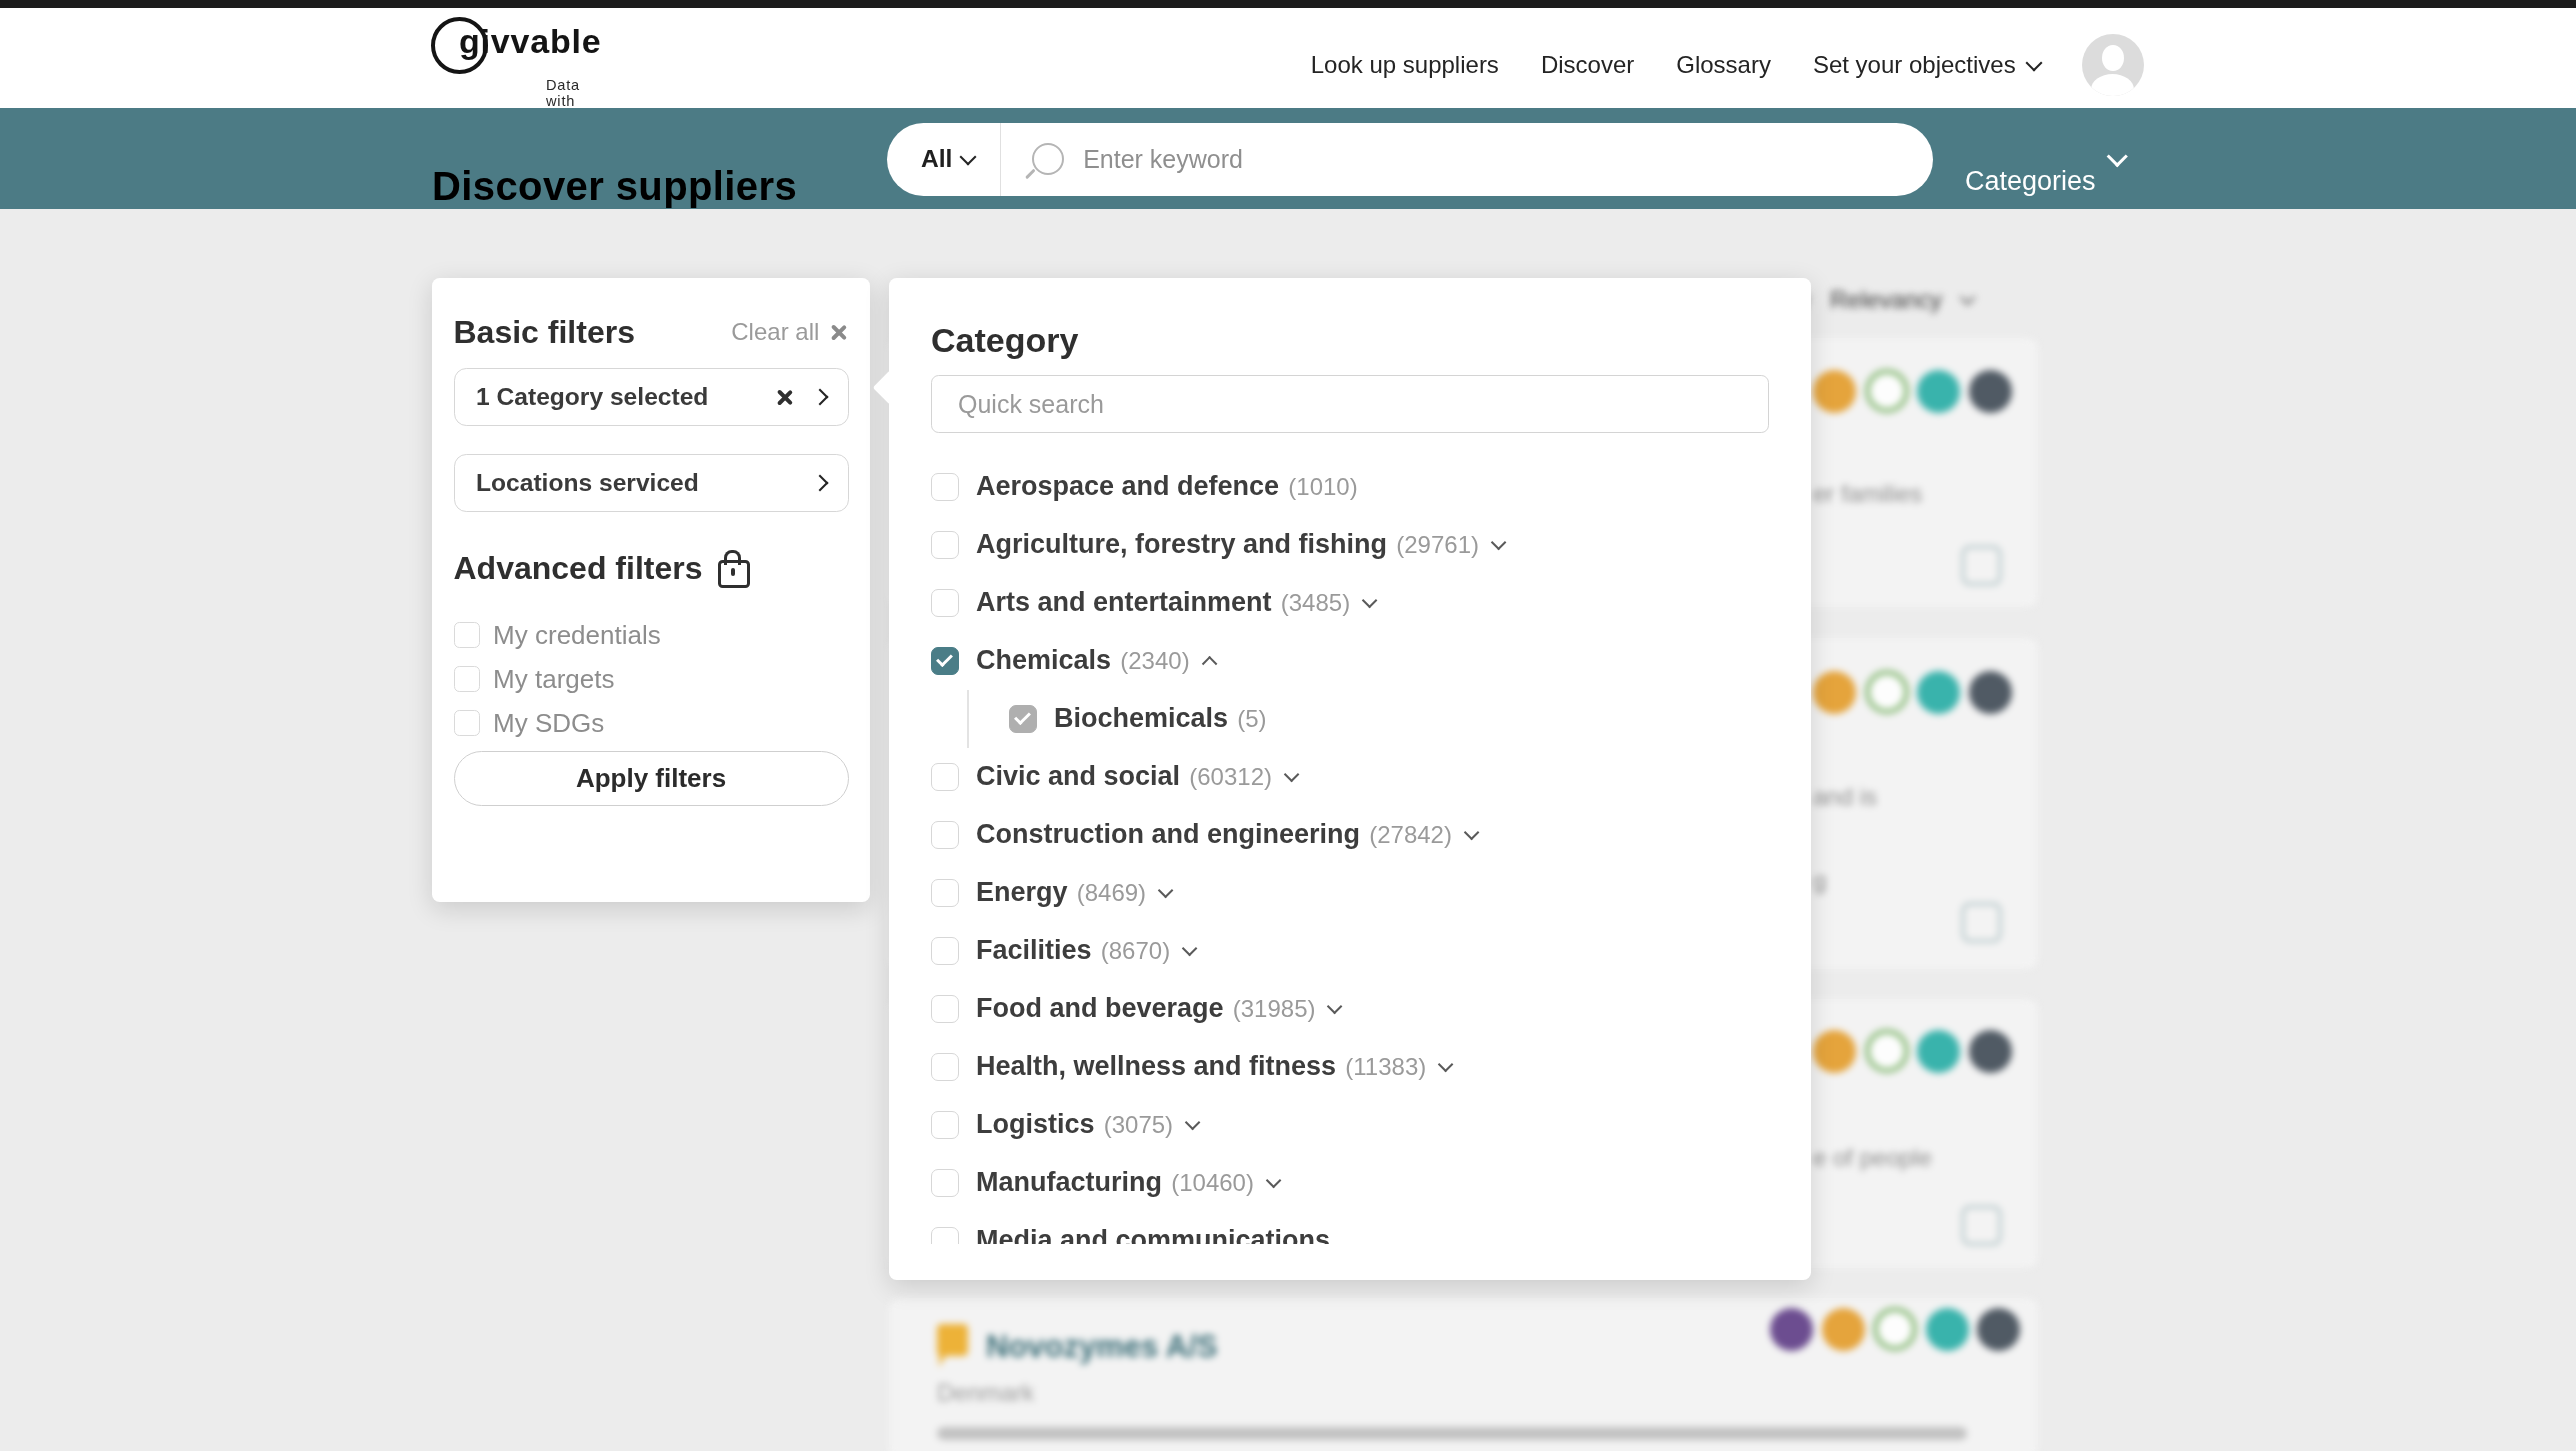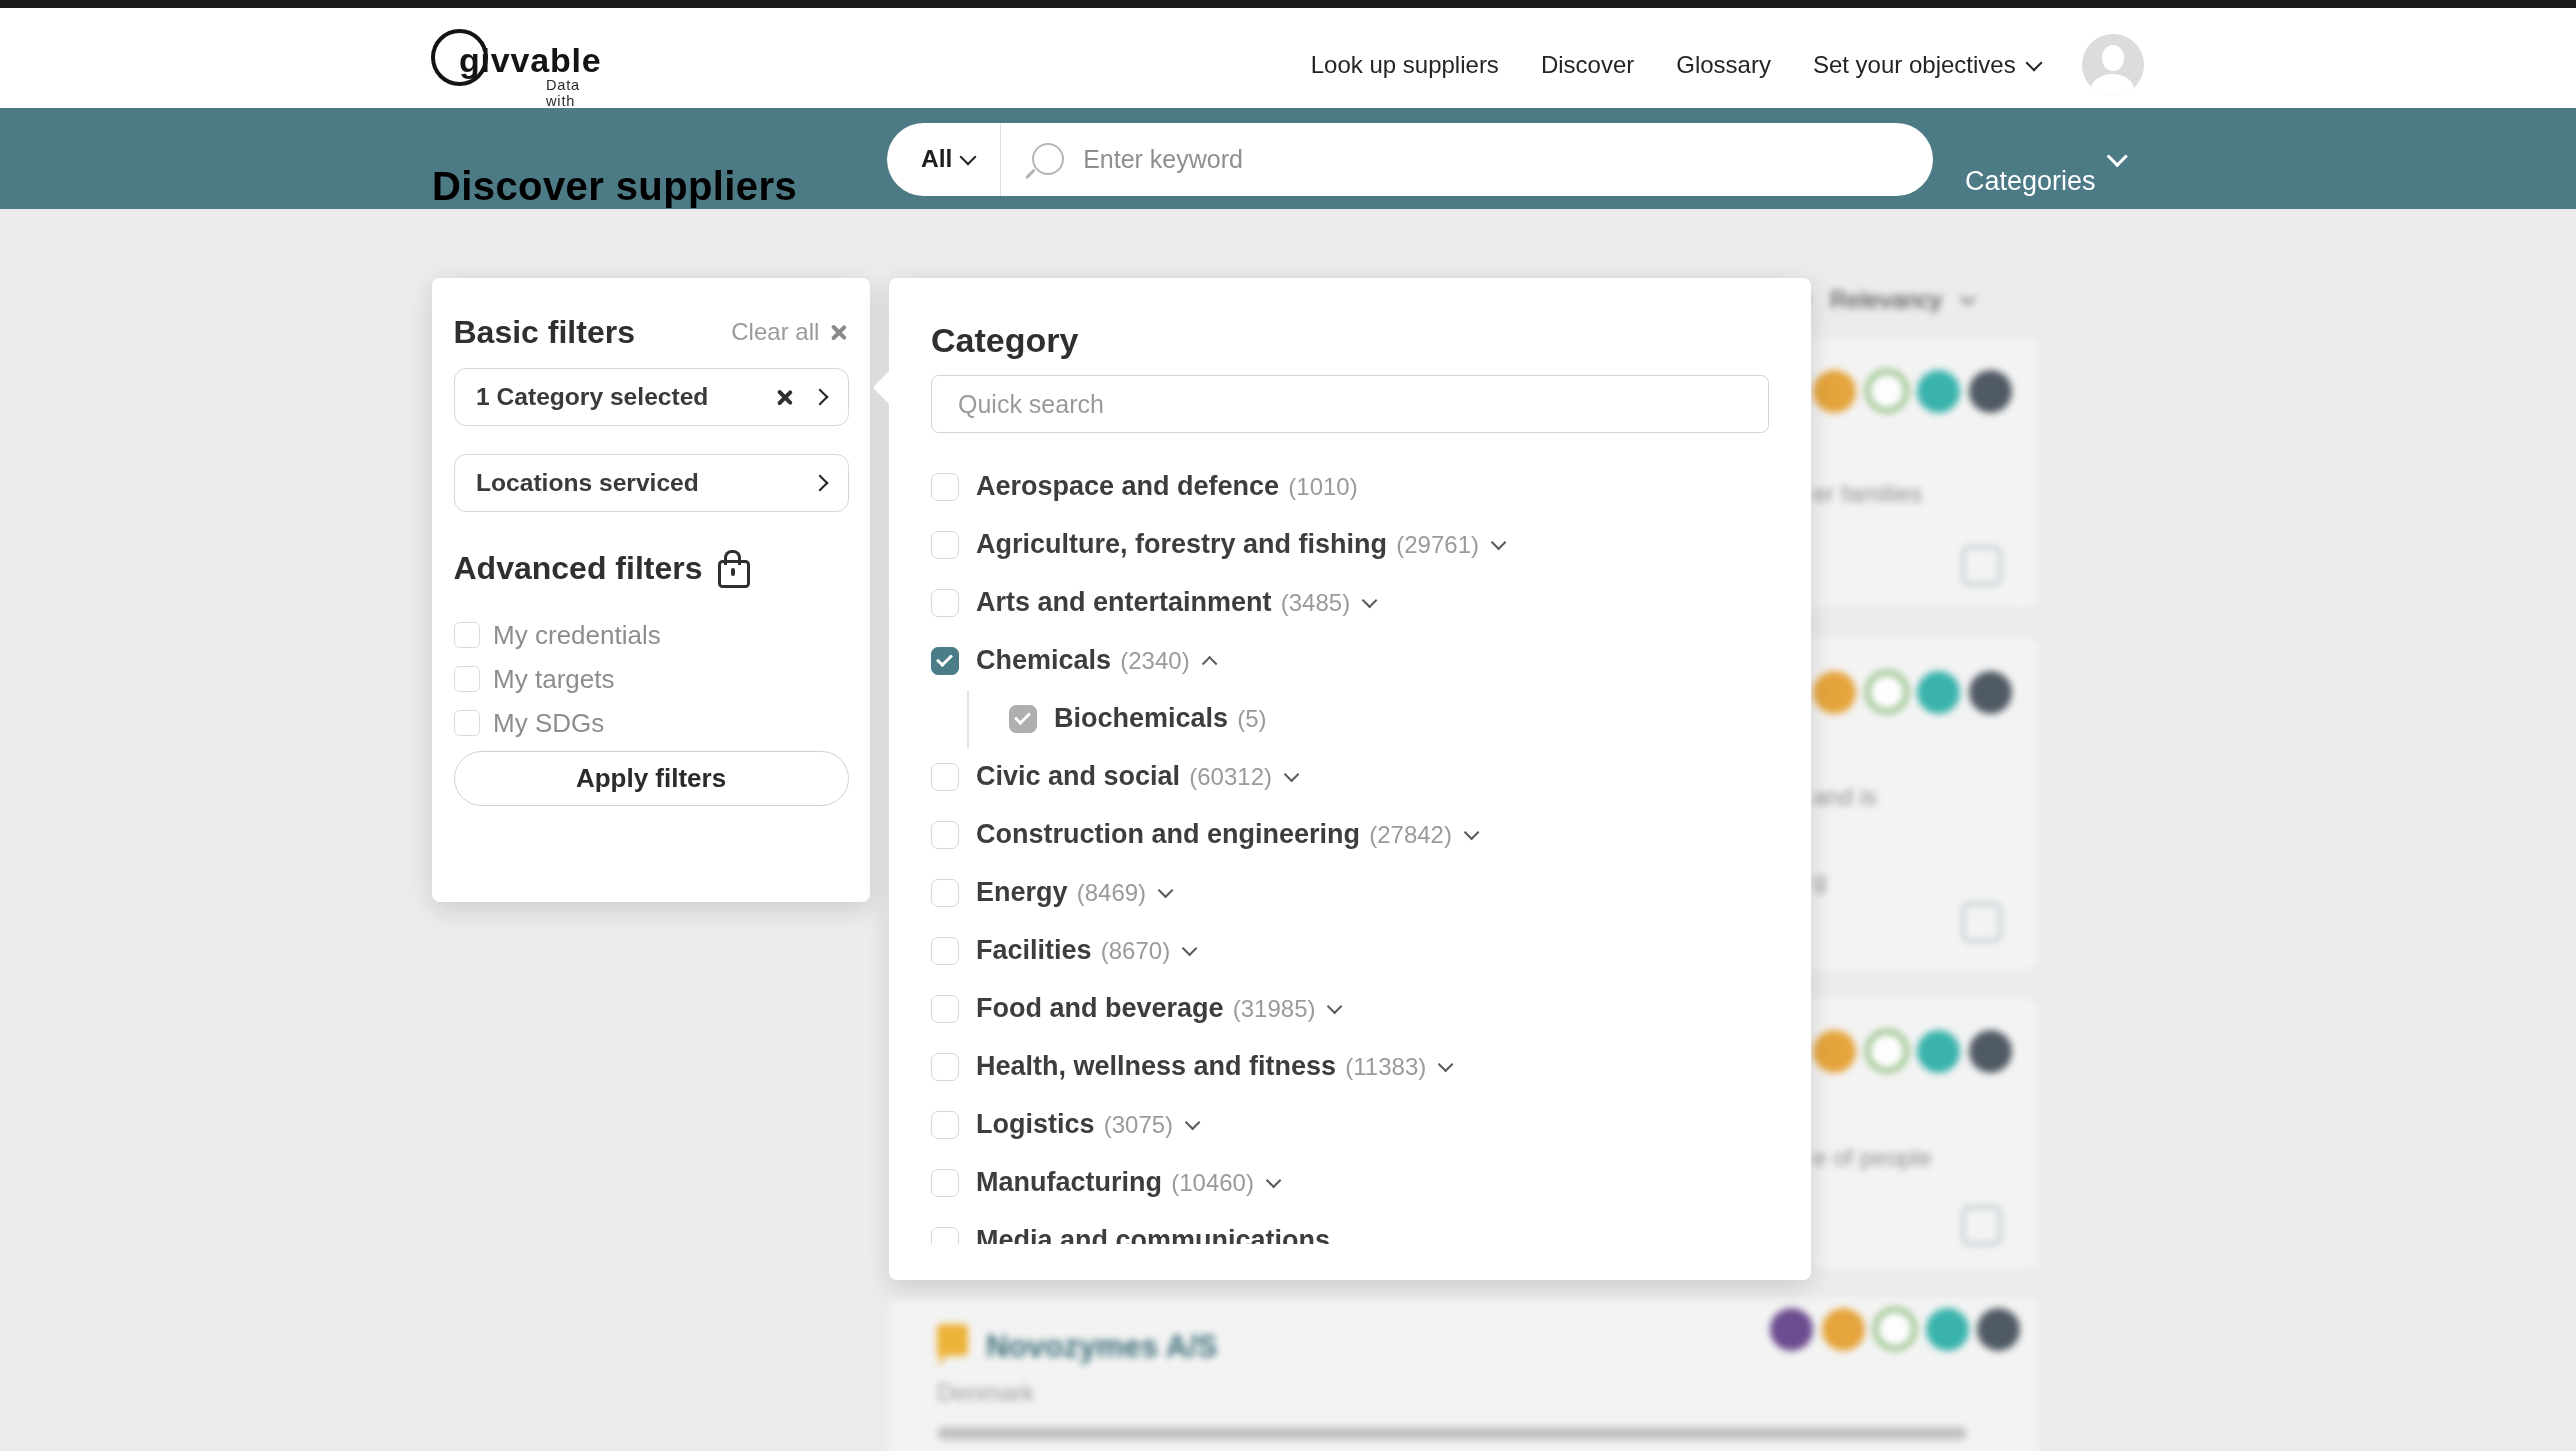--- a/index.html
+++ b/index.html
@@ -2,21 +2,21 @@
 <html style="font-size:12.3px"><head>
 <meta charset="utf-8">
 <style>
   html,body{margin:0;padding:0;background:#fff;}
   .screen{position:relative;width:2576px;height:1452px;overflow:hidden;
           font-family:"Liberation Sans",sans-serif;background:#fff;}
 
   
   .top-strip{position:absolute;left:0;top:0;width:2576px;height:7.7px;background:#1c1c1c;}
   .navbar{position:absolute;left:0;top:7.7px;width:2576px;height:100px;background:#fff;}
-  .logo{position:absolute;left:431px;top:14px;height:77px;display:flex;align-items:center;}
+  .logo{position:absolute;left:431px;top:14px;height:77px;display:flex;align-items:flex-start;}
   .logo-mark{width:49px;height:49px;border:4.6px solid #141414;border-radius:50%;margin-top:-4.6px;}
   .logo-text{font-size:34px;font-weight:700;color:#141414;margin-left:-29px;letter-spacing:0.8px;}
   .logo-tagline{position:absolute;left:115px;top:55px;font-size:14.6px;color:#2a2a2a;letter-spacing:0.8px;}
   .nav{position:absolute;right:432px;top:7.7px;height:100px;display:flex;align-items:center;gap:42px;}
   .nav-link{font-size:24px;color:#242424;font-weight:500;white-space:nowrap;cursor:pointer;}
   .nav-obj{display:flex;align-items:center;gap:12.3px;cursor:pointer;}
   .chev{display:inline-block;width:10px;height:10px;border-right:2.7px solid #242424;border-bottom:2.7px solid #242424;}
   .chev.down{transform:rotate(45deg);margin-top:-4.6px;}
   .chev.up{transform:rotate(-135deg);margin-top:4.6px;}
   .chev.right{transform:rotate(-45deg);}

